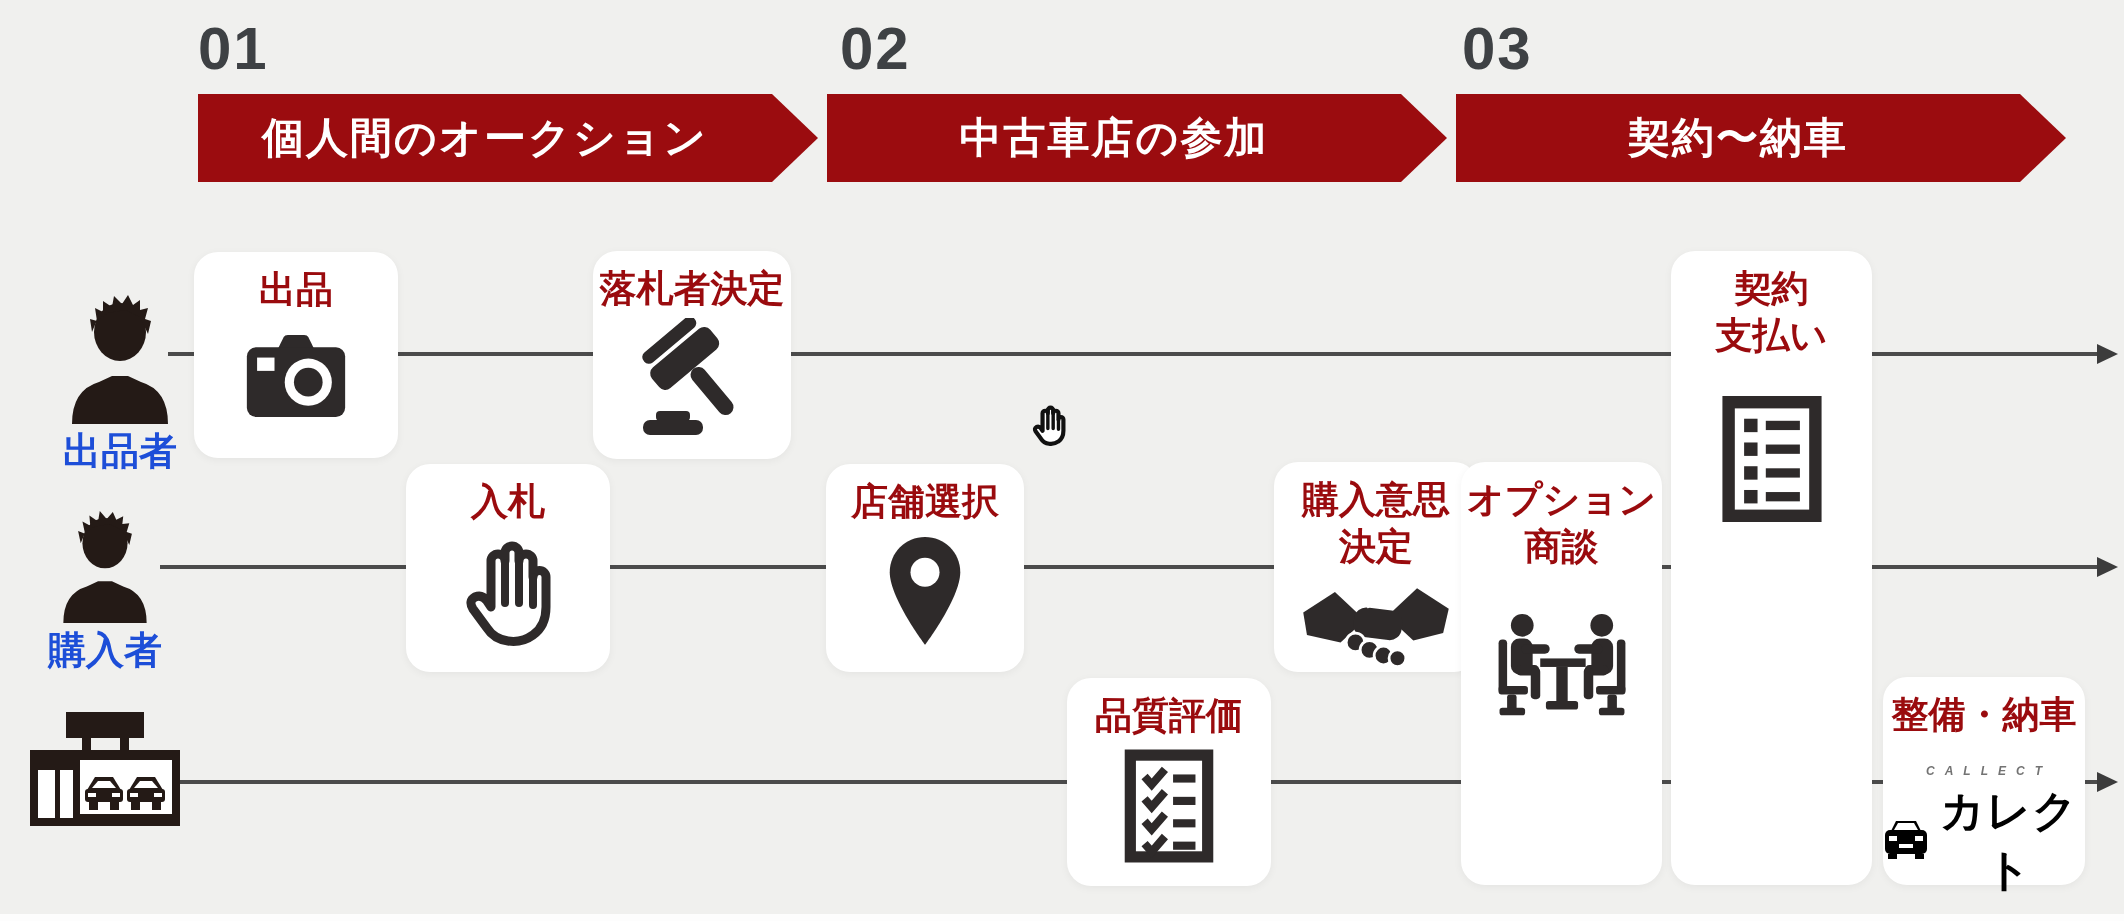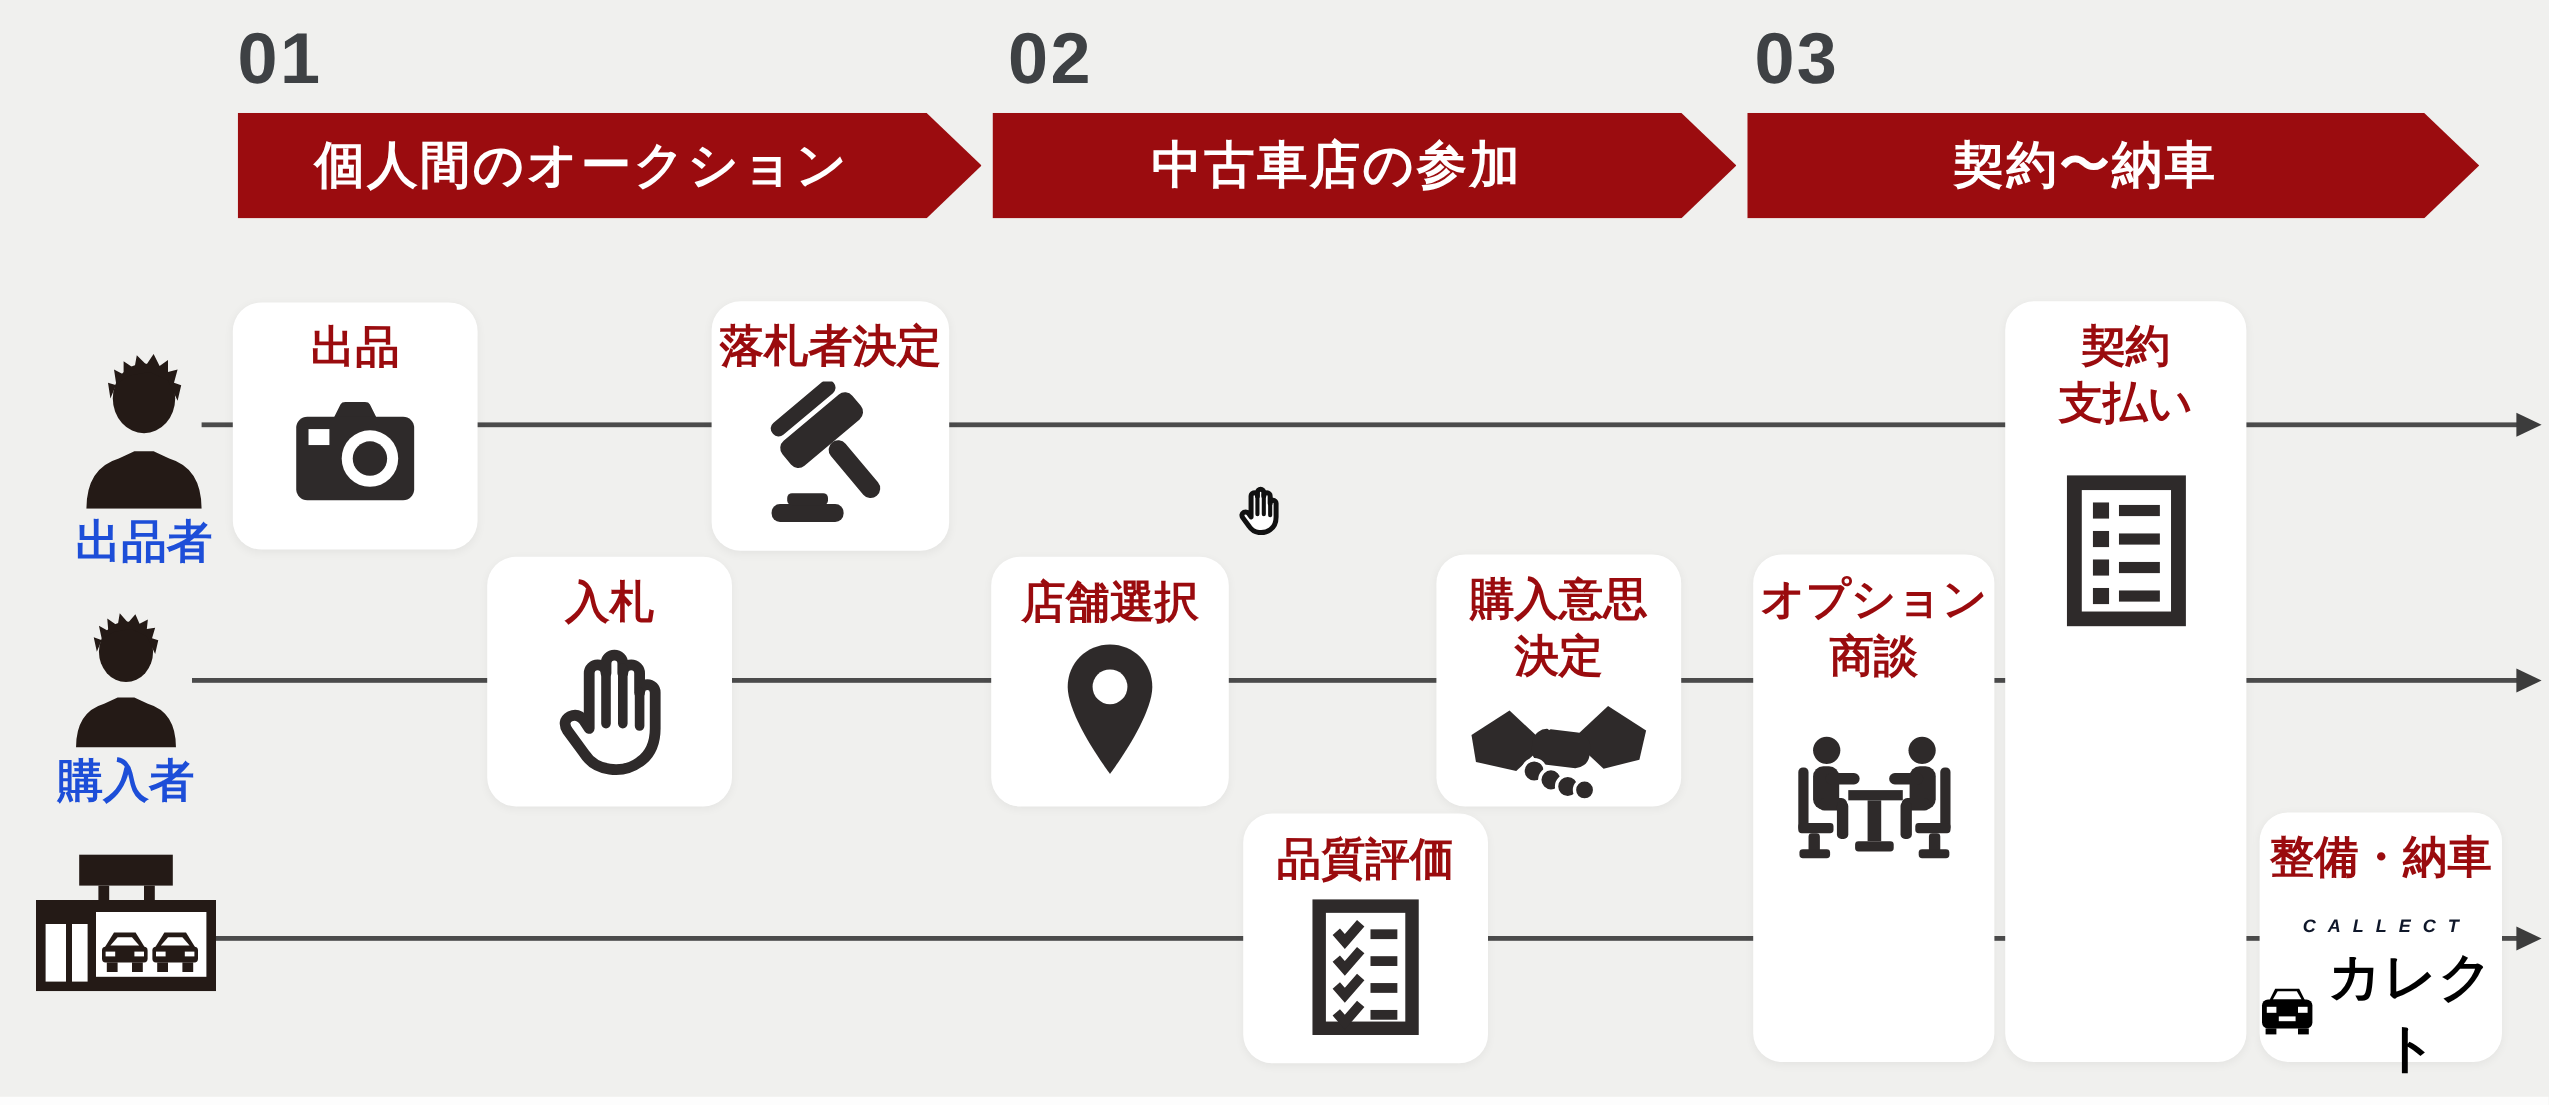--- a/index.html
+++ b/index.html
@@ -49,37 +49,37 @@
     box-shadow:0 2px 8px rgba(0,0,0,0.05);
     display:flex;flex-direction:column;align-items:center;box-sizing:border-box;padding-top:14px;
   }
   .card-title{
     color:#9a0b0e;font-size:37px;font-weight:700;line-height:1.28;text-align:center;white-space:nowrap;
   }
   .c-listing {left:194px; top:252px;width:204px;height:206px}
   .c-bid     {left:406px; top:464px;width:204px;height:208px}
   .c-winner  {left:593px; top:251px;width:198px;height:208px}
   .c-store   {left:826px; top:464px;width:198px;height:208px}
-  .c-quality {left:1036px;top:678px;width:204px;height:208px}
-  .c-purchase{left:1197px;top:462px;width:204px;height:210px}
+  .c-quality {left:1067px;top:678px;width:204px;height:208px}
+  .c-purchase{left:1274px;top:462px;width:204px;height:210px}
   .c-option  {left:1461px;top:462px;width:201px;height:423px}
   .c-contract{left:1671px;top:251px;width:201px;height:634px}
   .c-delivery{left:1883px;top:677px;width:202px;height:208px}
   .c-listing  svg.step-icon{margin-top:20px}
   .c-bid      svg.step-icon{margin-top:6px}
   .c-winner   svg.step-icon{margin-top:6px}
   .c-store    svg.step-icon{margin-top:10px}
   .c-quality  svg.step-icon{margin-top:10px}
   .c-purchase svg.step-icon{margin-top:8px}
   .c-option   svg.step-icon{margin-top:42px}
   .c-contract svg.step-icon{margin-top:36px}
   
   .logo-block{margin-top:26px;text-align:center;}
   .logo-en{
-    display:block;color:#0f172a;font-size:15px;font-weight:700;letter-spacing:10px;
+    display:block;color:#737373;font-size:12px;font-weight:700;letter-spacing:10px;
     font-style:italic;margin-left:10px;
   }
   .logo-jp{display:flex;align-items:center;justify-content:center;gap:4px;margin-top:4px;}
   .logo-jp-text{color:#000;font-size:44px;font-weight:900;letter-spacing:1px;}
   
   .cursor{position:absolute;left:1030px;top:402px;z-index:10;}
   
   .bottom-strip{position:absolute;left:0;bottom:0;width:100%;height:7px;background:#fdfdfd;z-index:0;}
 </style>
 </head>

